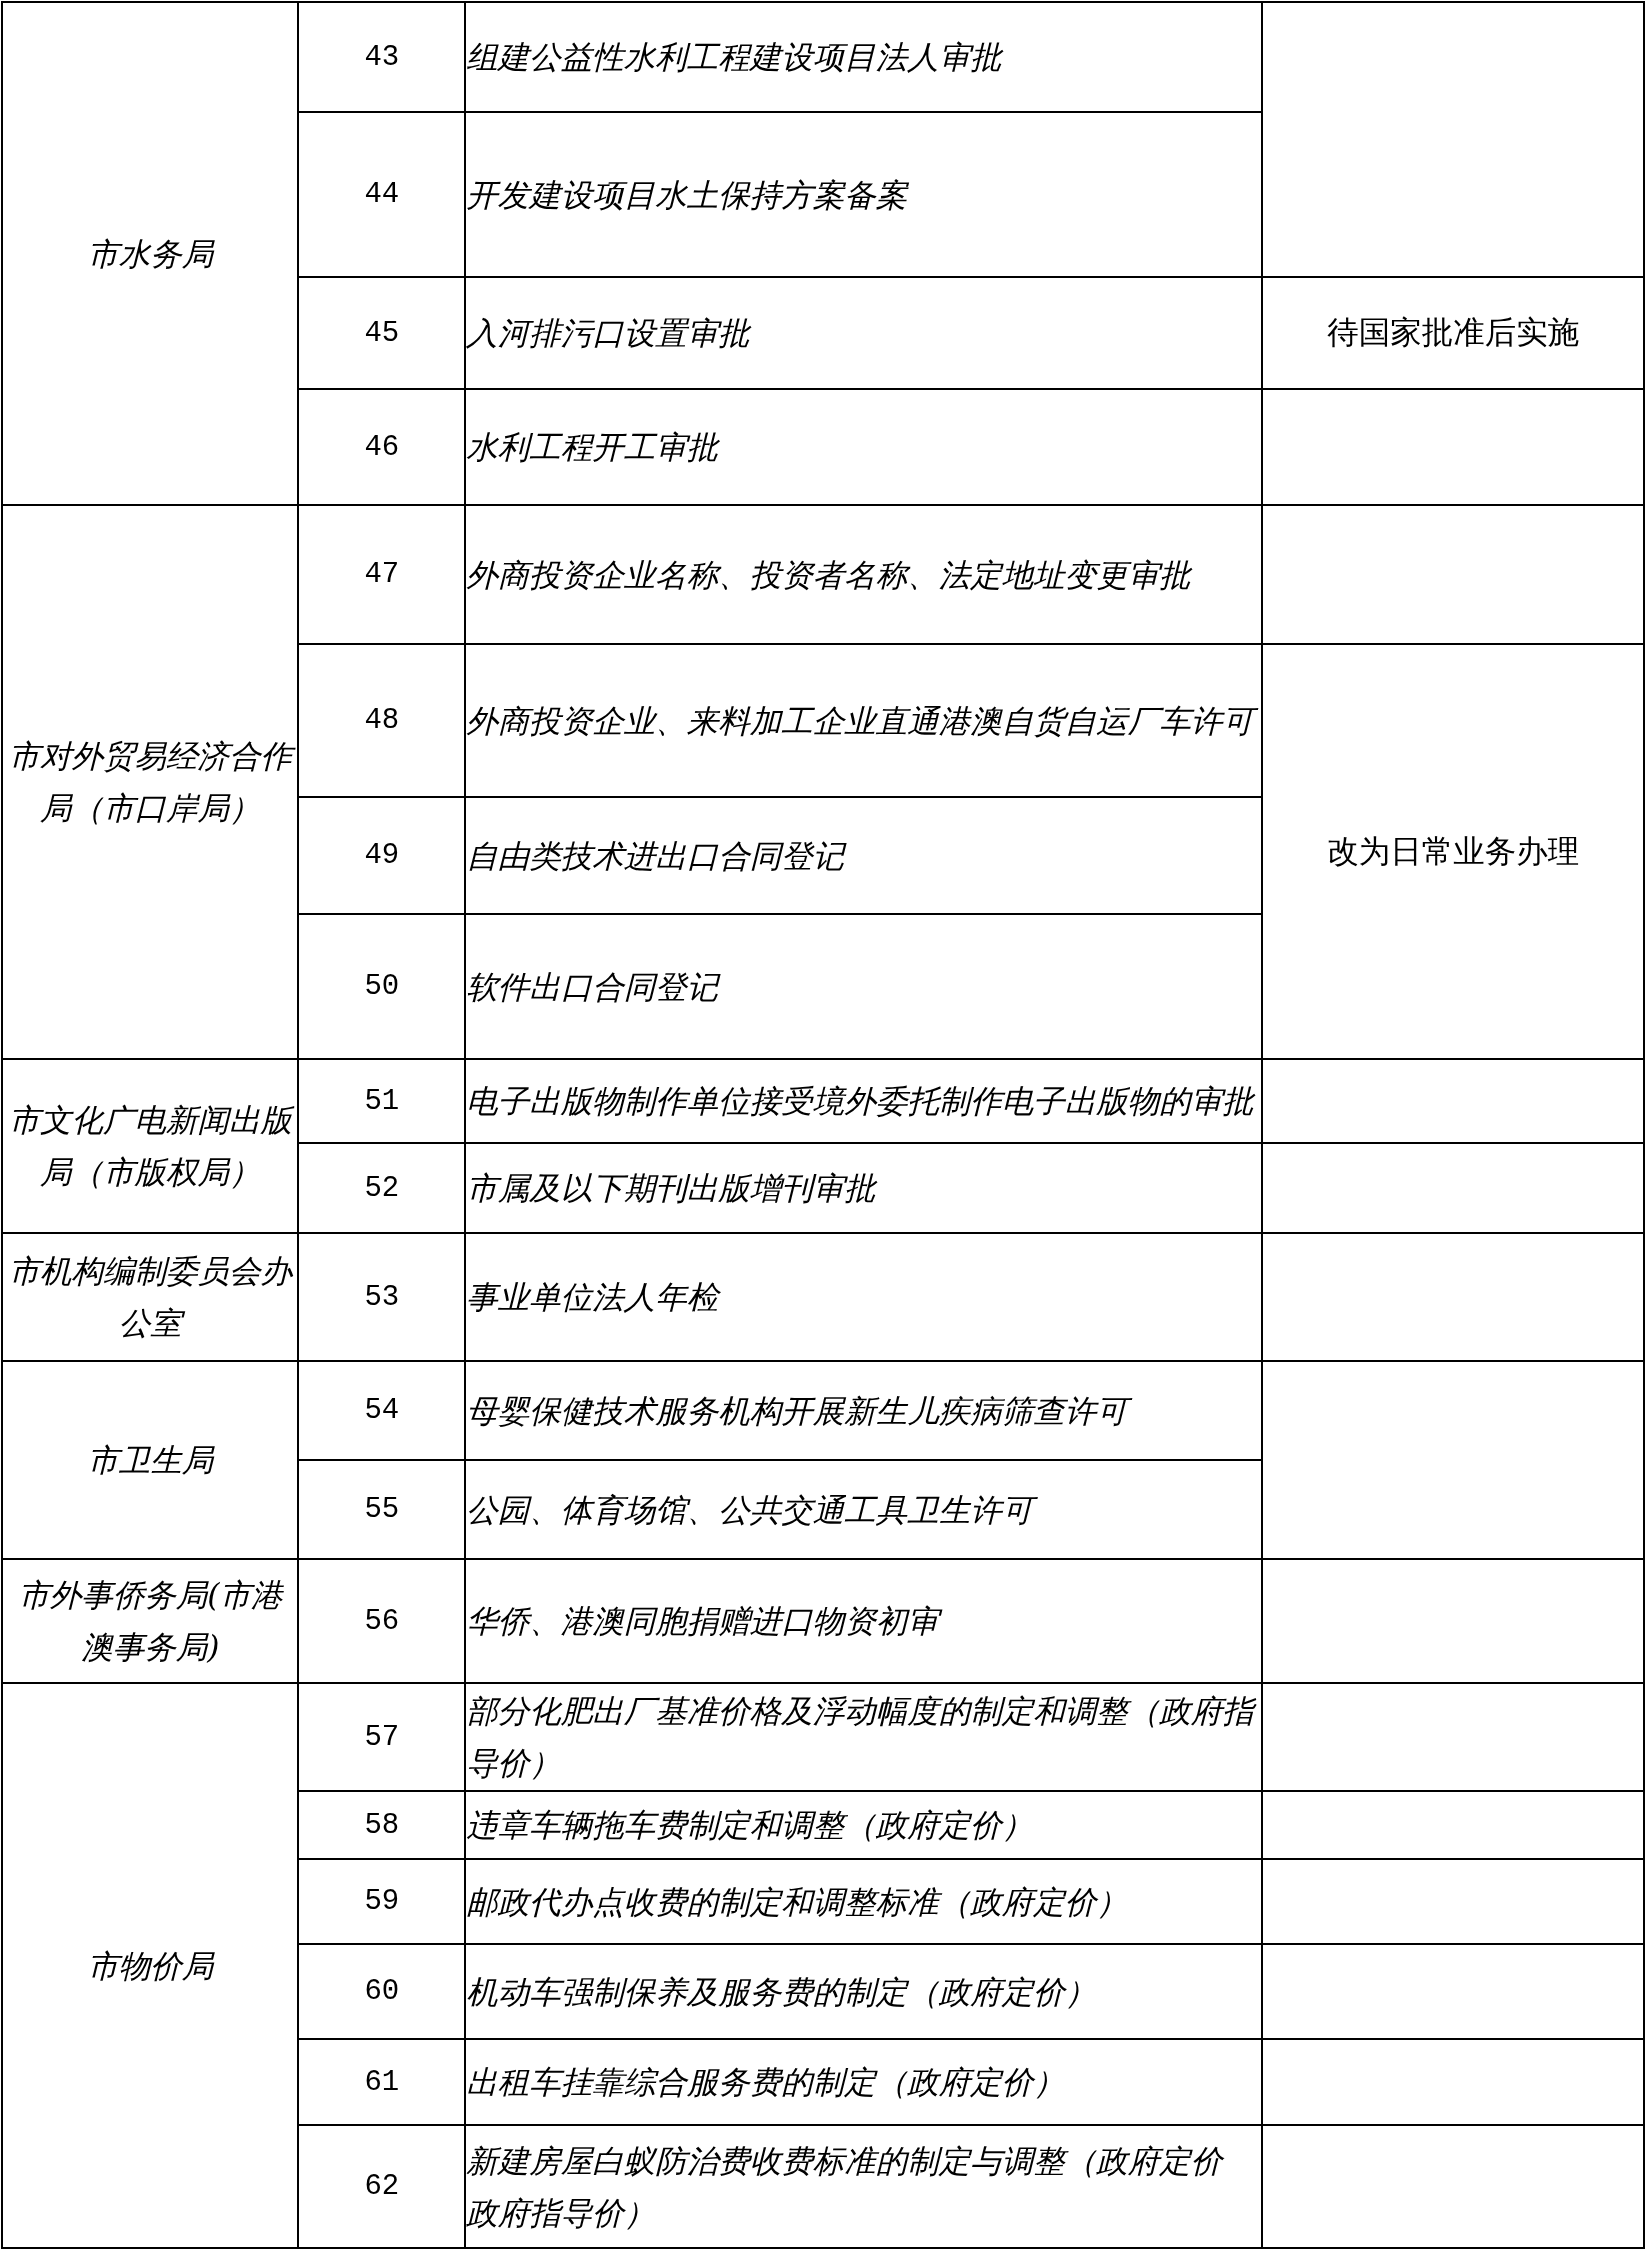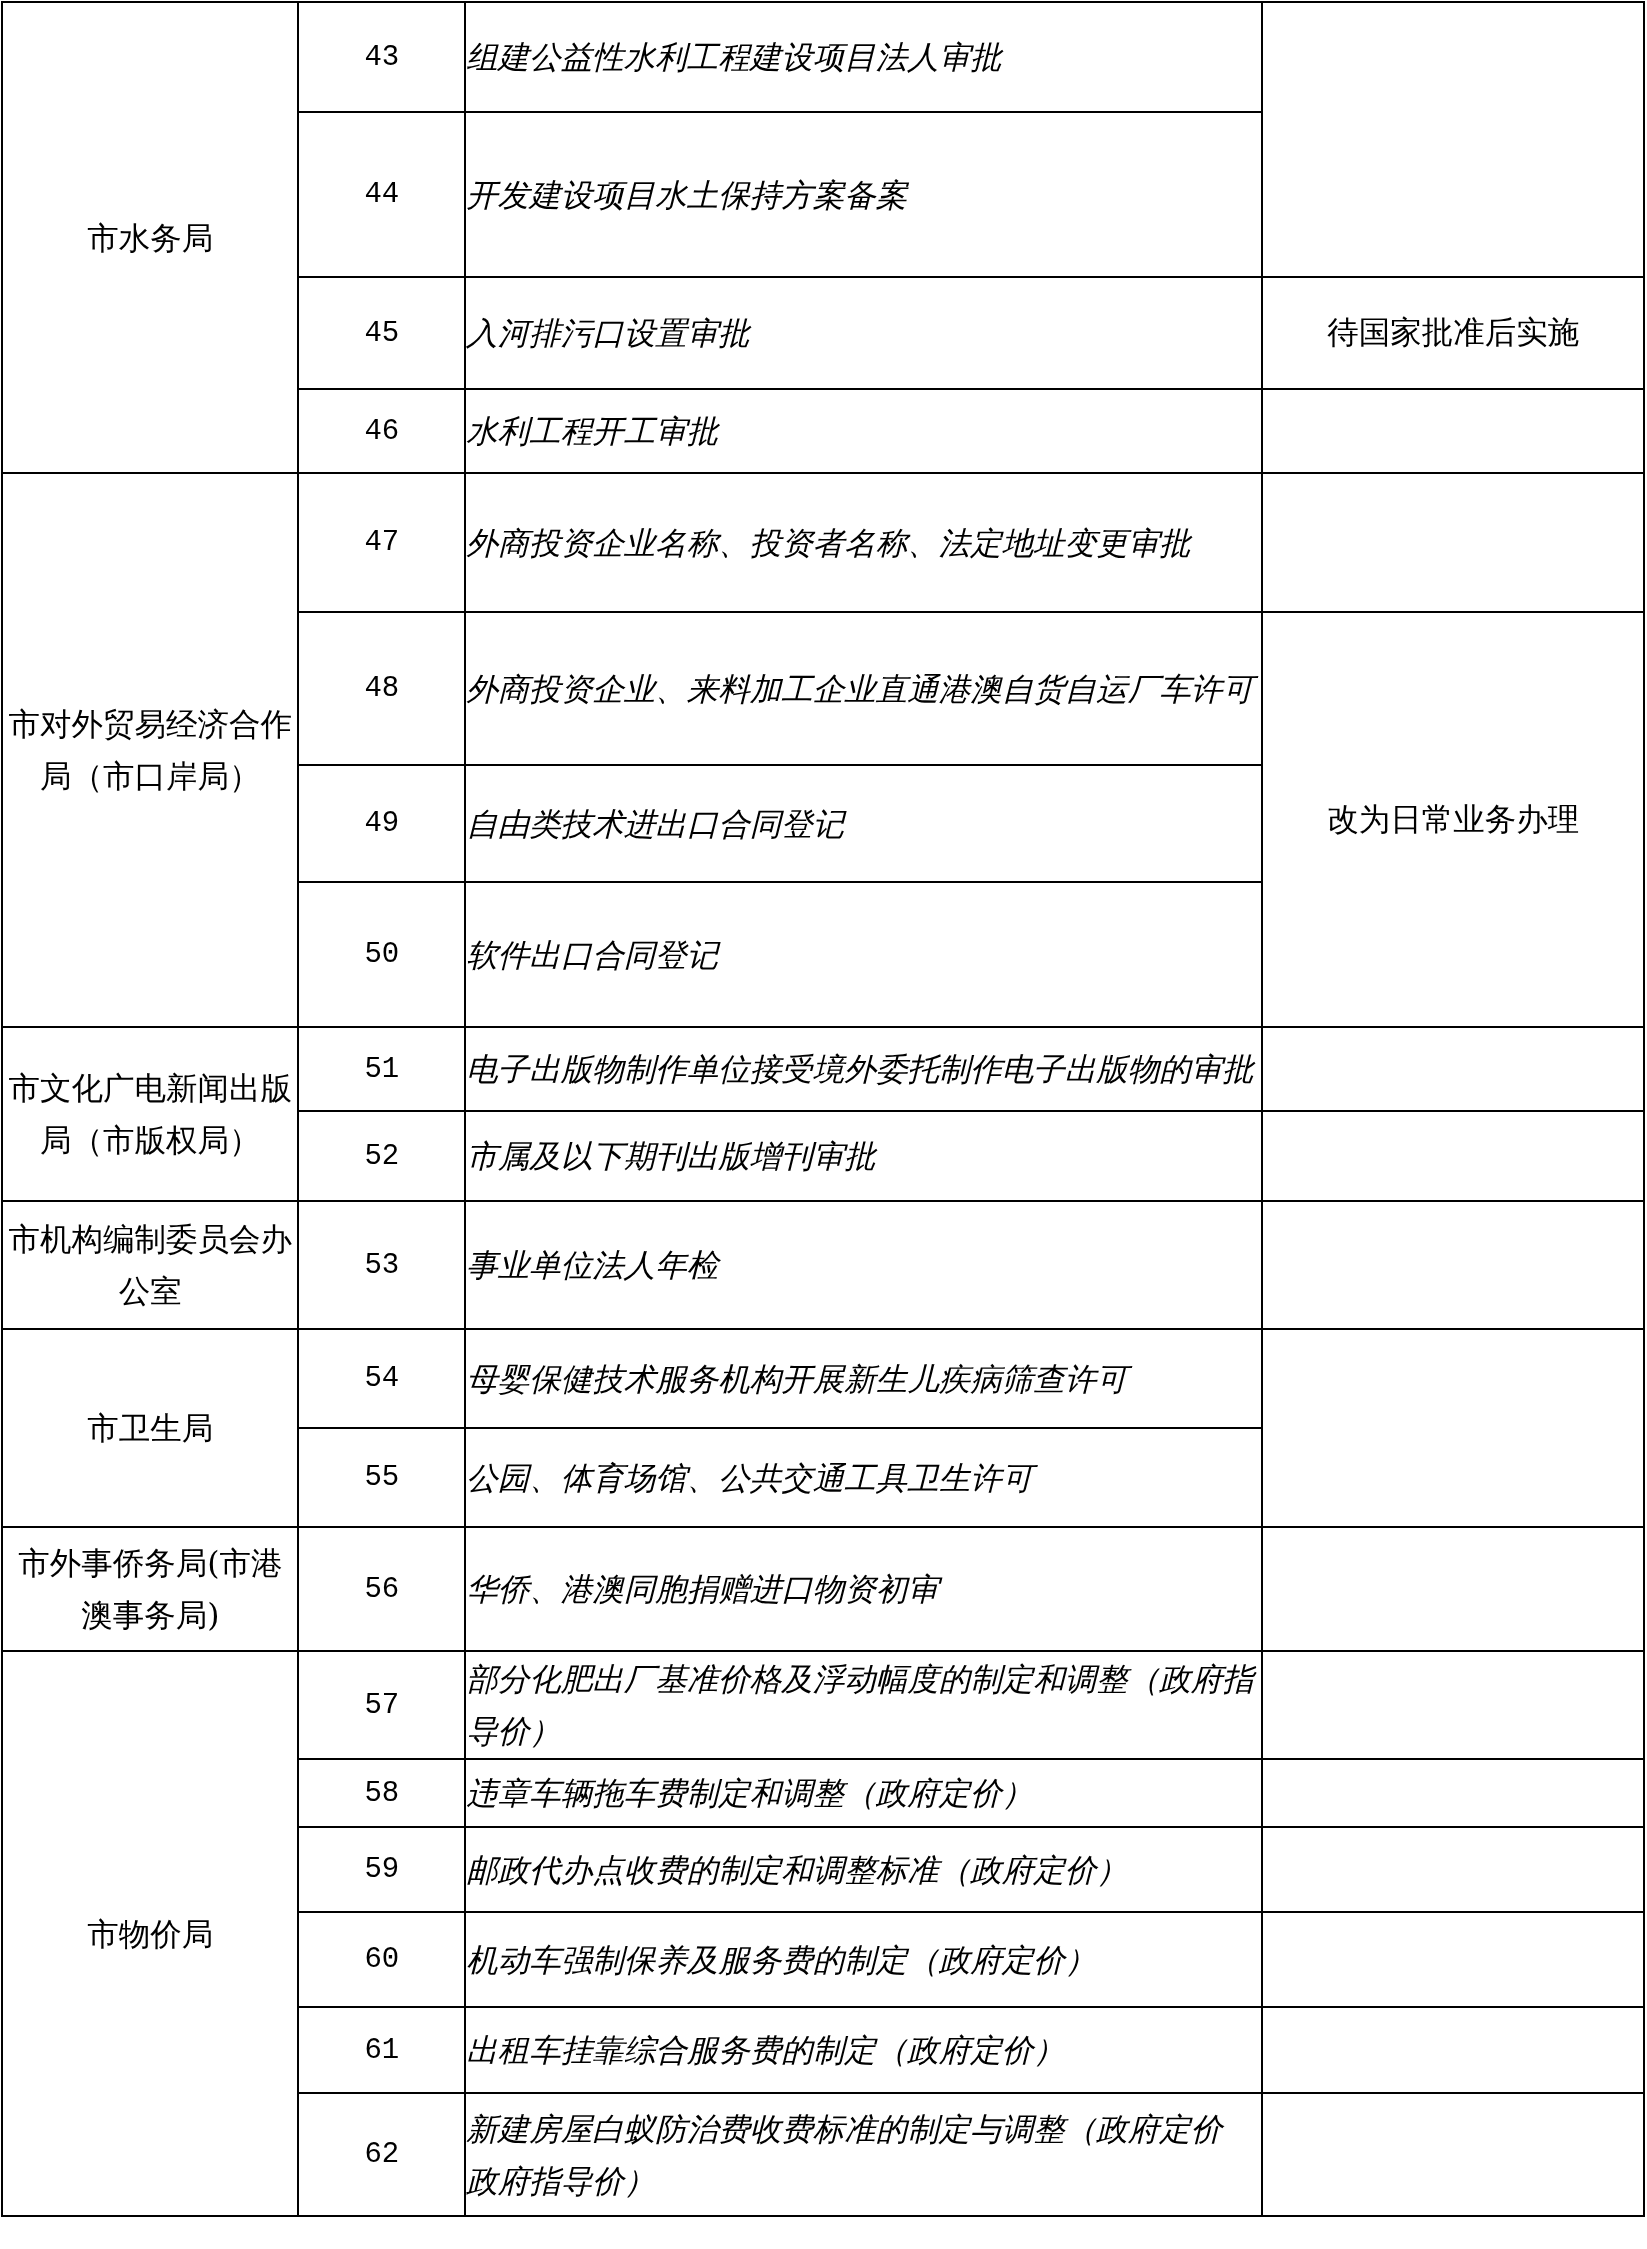--- a/index.html
+++ b/index.html
@@ -1,21 +1,21 @@
 <!DOCTYPE html>
 <html style="font-size:7.2px"><head>
 <meta charset="utf-8">
 <style>
   html, body { margin: 0; padding: 0; background: #ffffff; }
   body { width: 1647px; height: 2263px; overflow: hidden; position: relative;
          font-family: "DejaVu Serif", "Liberation Serif", serif; color: #000; }
   table.doc { position: absolute; left: 1.3px; top: 1.3px; border-collapse: collapse;
               table-layout: fixed; width: 1643px; }
   table.doc td { border: 2.2px solid #000; padding: 0; vertical-align: middle; }
-  td.dept { text-align: center; font-size: 31.5px; line-height: 52px; padding: 0 13.5px; }
+  td.dept { text-align: center; font-size: 31.5px; line-height: 52px; padding: 0 13.5px; font-style: italic; }
   td.num { text-align: center; font-size: 29px; font-family: Liberation Mono, monospace; }
   td.item { text-align: left; font-size: 31.5px; line-height: 52px; padding: 0 4.5px 0 21.6px; font-style: italic; }
   td.note { text-align: center; font-size: 31.5px; border-radius: 25px; }
 </style>
 </head>
 <body>
 
 <table class="doc">
   <colgroup>
     <col style="width:296px">
@@ -33,21 +33,21 @@
     </tr>
     <tr style="height:165px">
       <td class="num">44</td>
       <td class="item">开发建设项目水土保持方案备案</td>
     </tr>
     <tr style="height:112px">
       <td class="num">45</td>
       <td class="item">入河排污口设置审批</td>
       <td class="note">待国家批准后实施</td>
     </tr>
-    <tr style="height:84px">
+    <tr style="height:116px">
       <td class="num">46</td>
       <td class="item">水利工程开工审批</td>
       <td class="note"></td>
     </tr>
 
     <tr style="height:139px">
       <td class="dept" rowspan="4">市对外贸易经济合作局（市口岸局）</td>
       <td class="num">47</td>
       <td class="item">外商投资企业名称、投资者名称、法定地址变更审批</td>
       <td class="note"></td>

